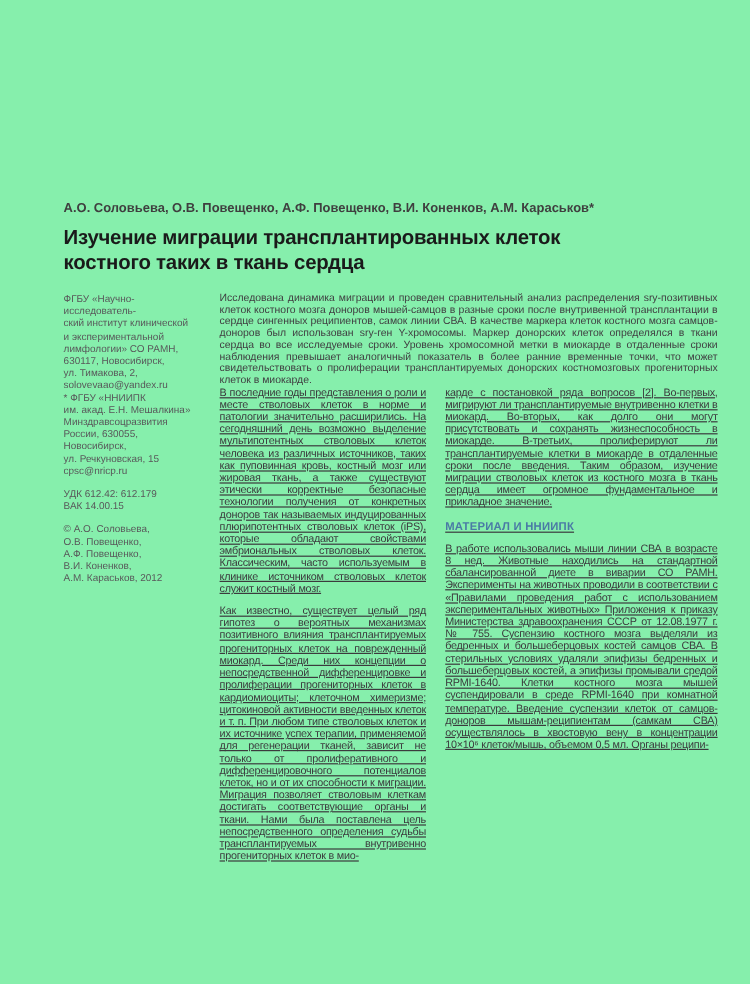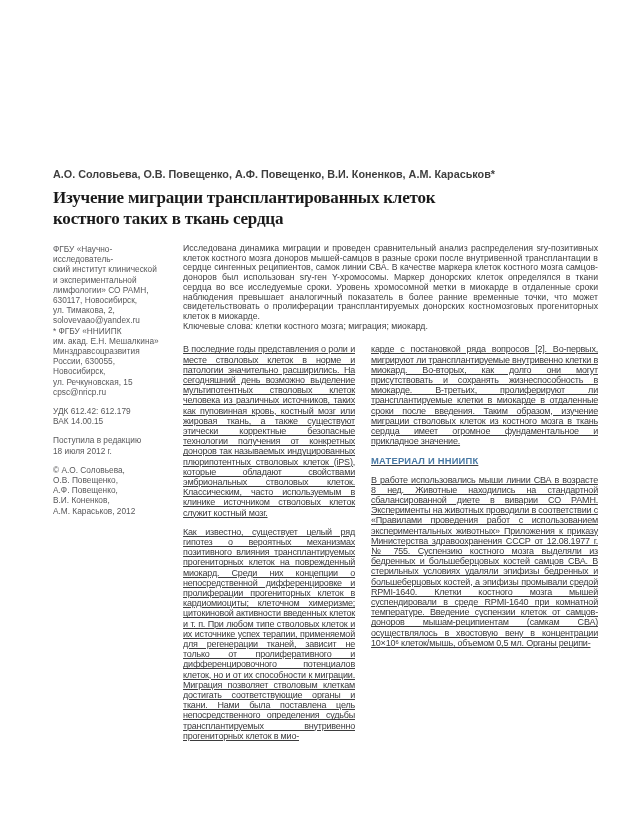--- a/index.html
+++ b/index.html
@@ -1,19 +1,19 @@
 <!DOCTYPE html>
 <html><head>
 <meta charset="utf-8">
 <style>
   html,body{margin:0;padding:0;background:#e8e8e8;}
   .page{
     position:relative;
     width:625px;height:820px;
-    background:#ffffff;
+    background:#86efac;
     font-family:"Liberation Sans",sans-serif;
     color:#3c3c3c;
     box-sizing:border-box;
     padding:168px 0 0 53px;
     overflow:hidden;
   }
   .authors{
     width:545px;
     font-size:10.8px;
     font-weight:bold;
@@ -21,21 +21,20 @@
     letter-spacing:0;
     margin:0 0 7px 0;
   }
   .title{
     margin:0 16px 15px 0;
     font-size:17px;
     line-height:21px;
     font-weight:bold;
     color:#1a1a1a;
     letter-spacing:-0.2px;
-    font-family:Liberation Serif, serif;
   }
   .title span{display:block;}
   .content{
     display:flex;
     width:545px;
   }
   .sidebar{
     width:118px;
     flex:0 0 118px;
     margin-right:12px;
@@ -117,33 +116,30 @@
 solovevaao@yandex.ru
 * ФГБУ «ННИИПК
 им. акад. Е.Н. Мешалкина»
 Минздравсоцразвития
 России, 630055,
 Новосибирск,
 ул. Речкуновская, 15
 cpsc@nricp.ru</div>
       <div class="block tight">УДК 612.42: 612.179</div>
       <div class="block">ВАК 14.00.15</div>
-      <div class="block">Поступила в редакцию
-18 июля 2012 г.</div>
       <div class="block">© А.О. Соловьева,
 О.В. Повещенко,
 А.Ф. Повещенко,
 В.И. Коненков,
 А.М. Караськов, 2012</div>
     </aside>
 
     <div class="main">
 
       <p class="abstract">Исследована динамика миграции и проведен сравнительный анализ распределения sry-позитивных клеток костного мозга доноров мышей-самцов в разные сроки после внутривенной трансплантации в сердце сингенных реципиентов, самок линии СВА. В качестве маркера клеток костного мозга самцов-доноров был использован sry-ген Y-хромосомы. Маркер донорских клеток определялся в ткани сердца во все исследуемые сроки. Уровень хромосомной метки в миокарде в отдаленные сроки наблюдения превышает аналогичный показатель в более ранние временные точки, что может свидетельствовать о пролиферации трансплантируемых донорских костномозговых прогениторных клеток в миокарде.</p>
-      <p class="keywords">Ключевые слова: клетки костного мозга; миграция; миокард.</p>
 
       <div class="columns">
 
         <div class="col col-left">
           <p>В последние годы представления о роли и месте стволовых клеток в норме и патологии значительно расширились. На сегодняшний день возможно выделение мультипотентных стволовых клеток человека из различных источников, таких как пуповинная кровь, костный мозг или жировая ткань, а также существуют этически корректные безопасные технологии получения от конкретных доноров так называемых индуцированных плюрипотентных стволовых клеток (iPS), которые обладают свойствами эмбриональных стволовых клеток. Классическим, часто используемым в клинике источником стволовых клеток служит костный мозг.</p>
           <p>Как известно, существует целый ряд гипотез о вероятных механизмах позитивного влияния трансплантируемых прогениторных клеток на поврежденный миокард. Среди них концепции о непосредственной дифференцировке и пролиферации прогениторных клеток в кардиомиоциты; клеточном химеризме; цитокиновой активности введенных клеток и т. п. При любом типе стволовых клеток и их источнике успех терапии, применяемой для регенерации тканей, зависит не только от пролиферативного и дифференцировочного потенциалов клеток, но и от их способности к миграции. Миграция позволяет стволовым клеткам достигать соответствующие органы и ткани. Нами была поставлена цель непосредственного определения судьбы трансплантируемых внутривенно прогениторных клеток в мио-</p>
         </div>
 
         <div class="col col-right">
           <p>карде с постановкой ряда вопросов [2]. Во-первых, мигрируют ли трансплантируемые внутривенно клетки в миокард. Во-вторых, как долго они могут присутствовать и сохранять жизнеспособность в миокарде. В-третьих, пролиферируют ли трансплантируемые клетки в миокарде в отдаленные сроки после введения. Таким образом, изучение миграции стволовых клеток из костного мозга в ткань сердца имеет огромное фундаментальное и прикладное значение.</p>

